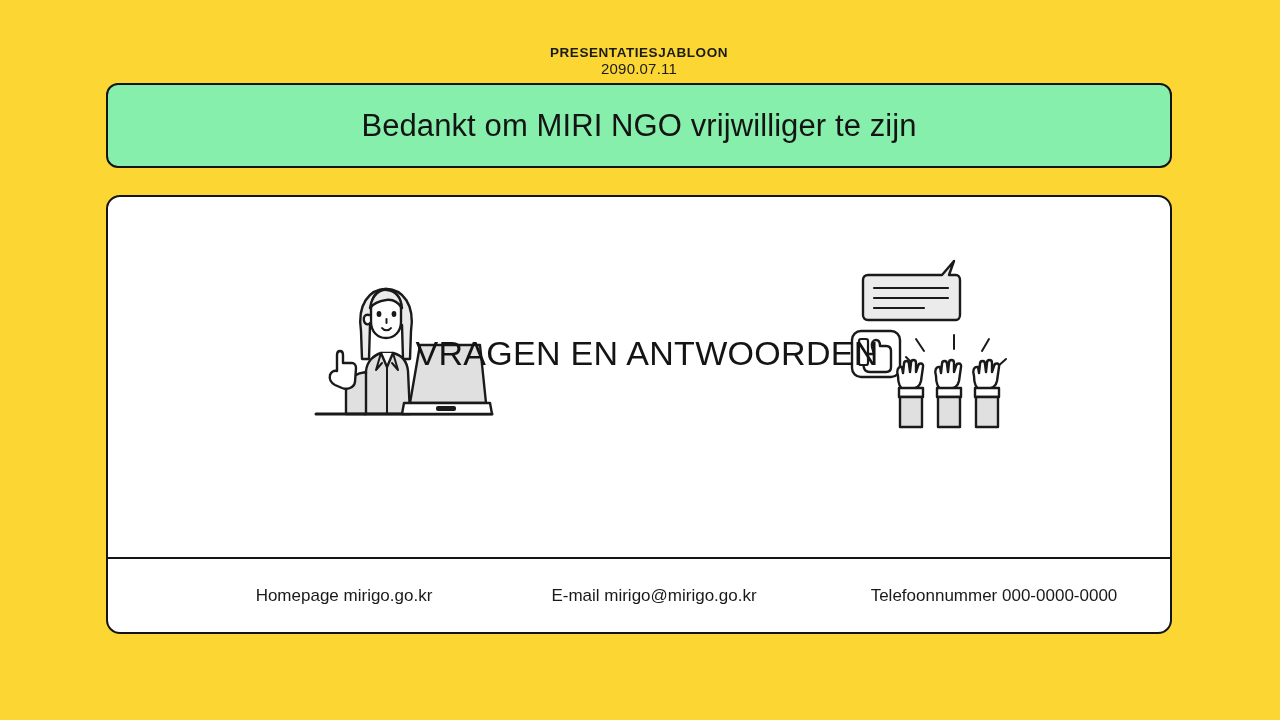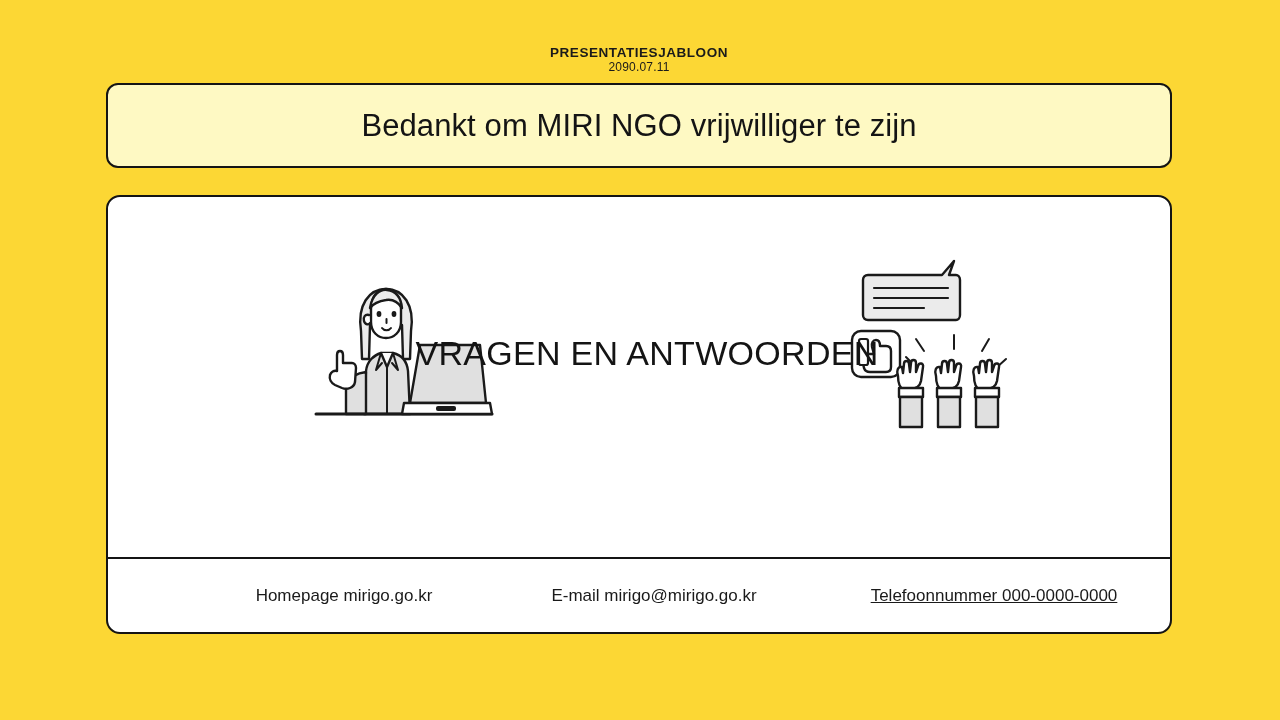--- a/index.html
+++ b/index.html
@@ -29,36 +29,36 @@
     flex-direction: column;
   }
   .header-label {
     font-size: 13.5px;
     font-weight: 700;
     letter-spacing: 0.55px;
     color: #1a1a1a;
     white-space: nowrap;
   }
   .header-date {
-    font-size: 12px;
+    font-size: 15px;
     font-weight: 400;
     letter-spacing: 0.2px;
     color: #1a1a1a;
     white-space: nowrap;
   }
 
   
   .title-bar {
     position: absolute;
     left: 106px;
     top: 83px;
     width: 1066px;
     height: 85px;
     box-sizing: border-box;
-    background: #fef9c3;
+    background: #86efac;
     border: 2.5px solid #141414;
     border-radius: 12px;
     display: flex;
     align-items: center;
     justify-content: center;
   }
   .title-text {
     font-size: 31px;
     font-weight: 400;
     color: #141414;
@@ -146,21 +146,21 @@
   }
   .footer-item {
     font-size: 17px;
     font-weight: 400;
     color: #1a1a1a;
     white-space: nowrap;
     text-align: center;
   }
   .footer-item.homepage { position: absolute; left: 86px;  width: 300px; }
   .footer-item.email    { position: absolute; left: 376px; width: 340px; }
-  .footer-item.phone    { position: absolute; left: 706px; width: 360px; text-decoration: underline; }
+  .footer-item.phone    { position: absolute; left: 706px; width: 360px; }
 </style>
 </head>
 <body>
 
 <div class="slide-header">
   <span class="header-label">PRESENTATIESJABLOON</span>
   <span class="header-date">2090.07.11</span>
 </div>
 
 <div class="title-bar">

